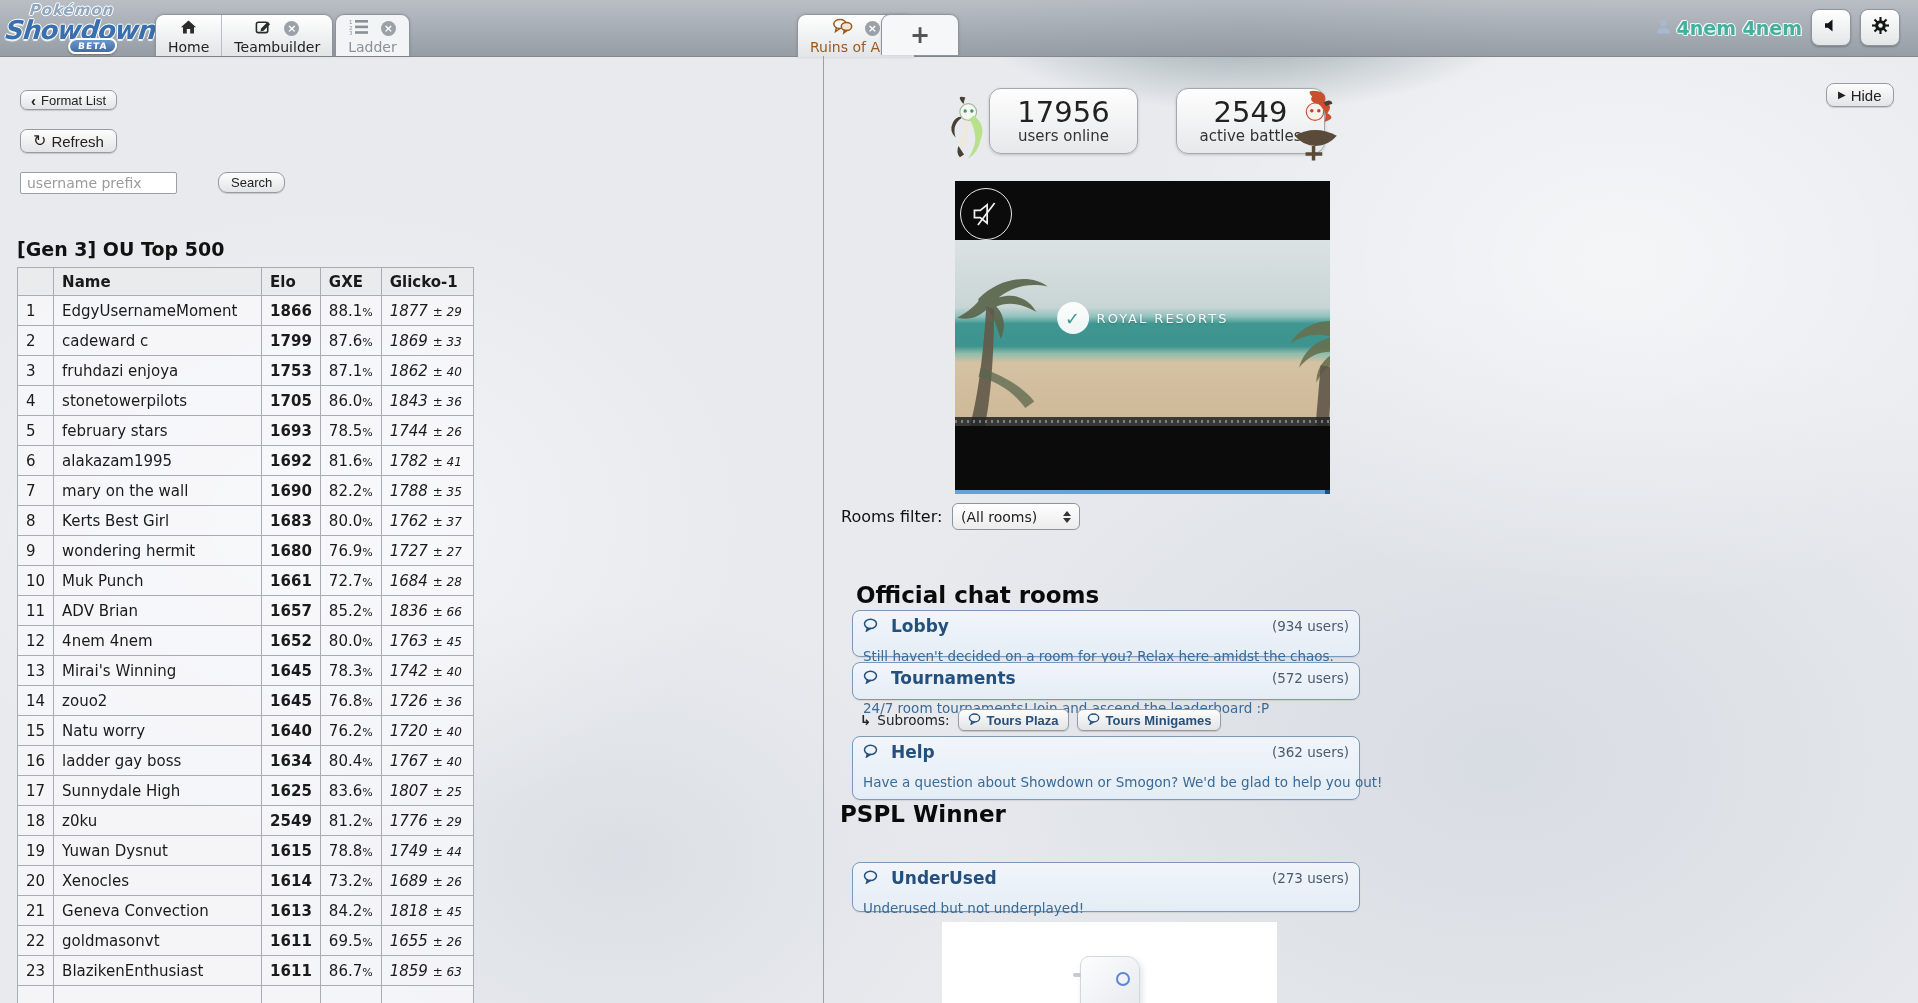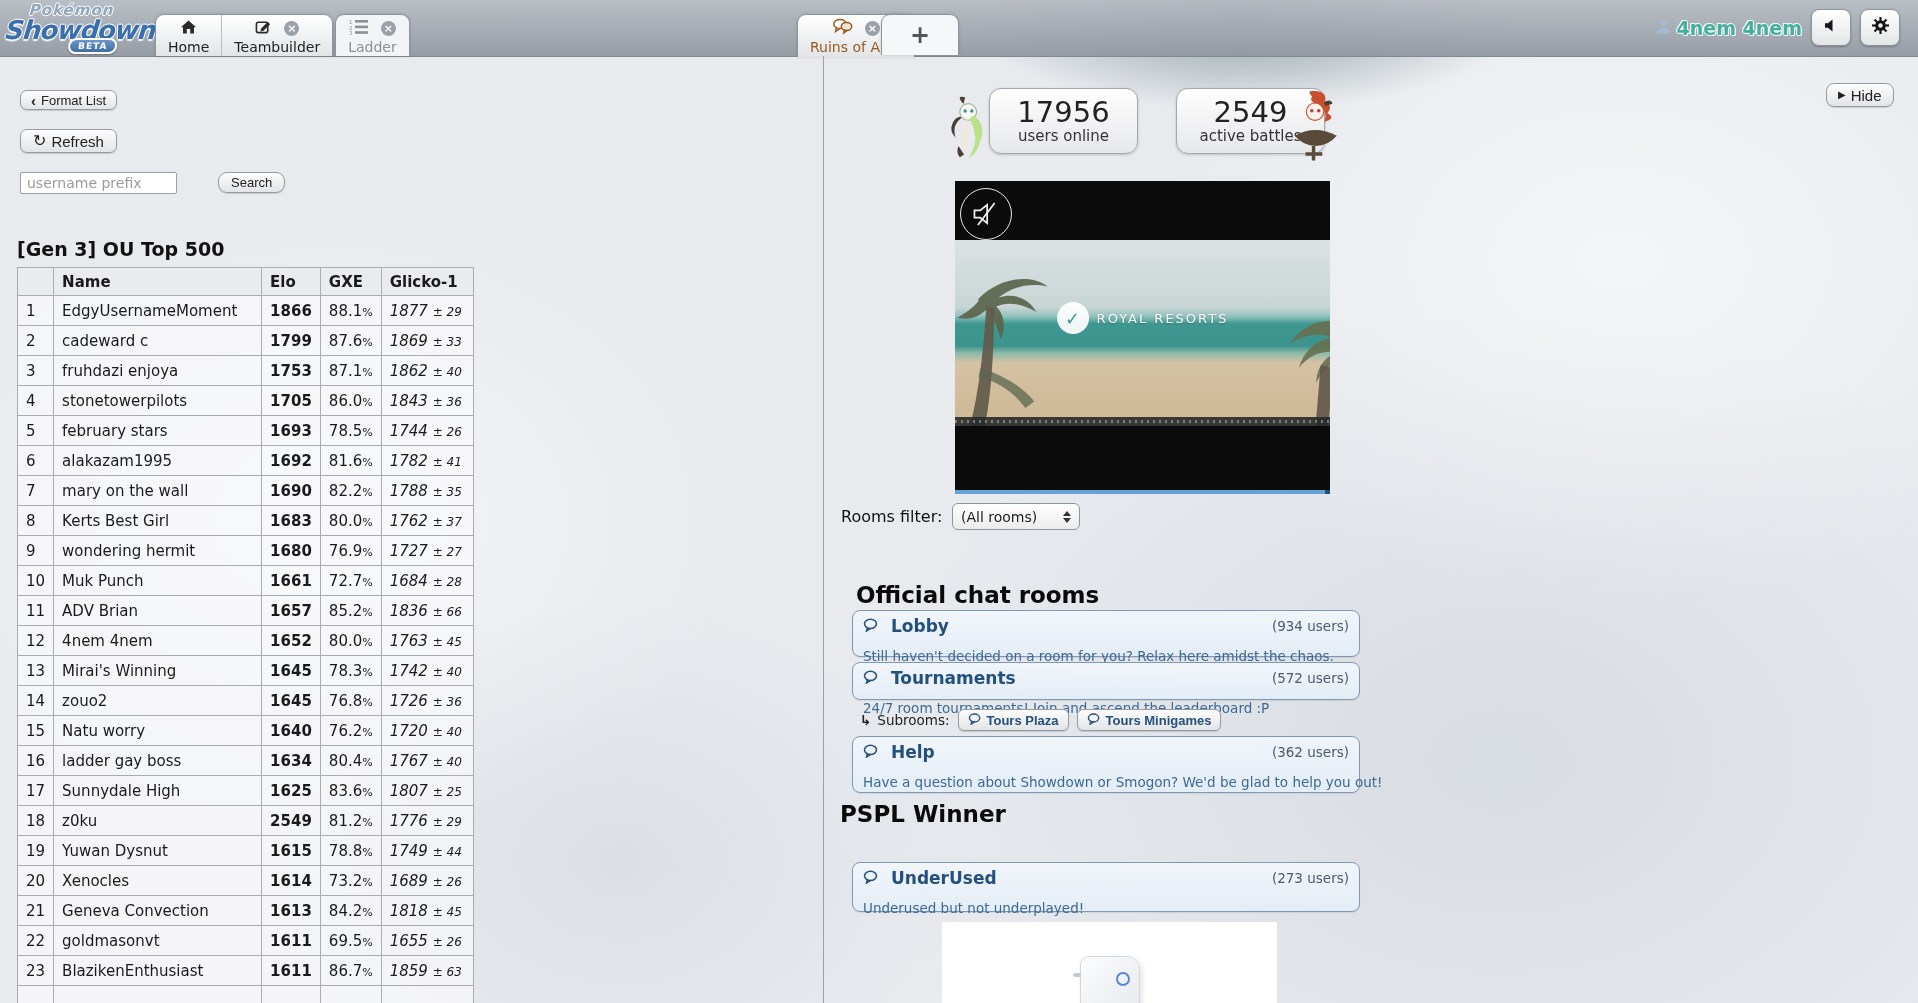--- a/index.html
+++ b/index.html
@@ -591,21 +591,21 @@
           <svg width="14" height="12" viewBox="0 0 16 14" fill="none">
             <ellipse cx="7.5" cy="5.8" rx="6" ry="4.6" stroke="#24507e" stroke-width="1.6"></ellipse>
             <path d="M4.5 9.5 L3.5 13 L8 10.2" stroke="#24507e" stroke-width="1.6"></path>
           </svg>
         </span>
         <span>Tours Minigames</span>
       </button>
 
   </div>
 
-  <div class="room-card" style="top:736px;height:57px;">
+  <div class="room-card" style="top:736px;height:64px;">
     <div class="room-head">
       <span>
         <svg width="16" height="14" viewBox="0 0 16 14" fill="none">
             <ellipse cx="7.5" cy="5.8" rx="6" ry="4.6" stroke="#24507e" stroke-width="1.5"></ellipse>
             <path d="M4.5 9.5 L3.5 13 L8 10.2" stroke="#24507e" stroke-width="1.5"></path>
           </svg>
       </span>
       <span class="room-name">Help</span>
       <span class="room-users">(362 users)</span>
     </div>

